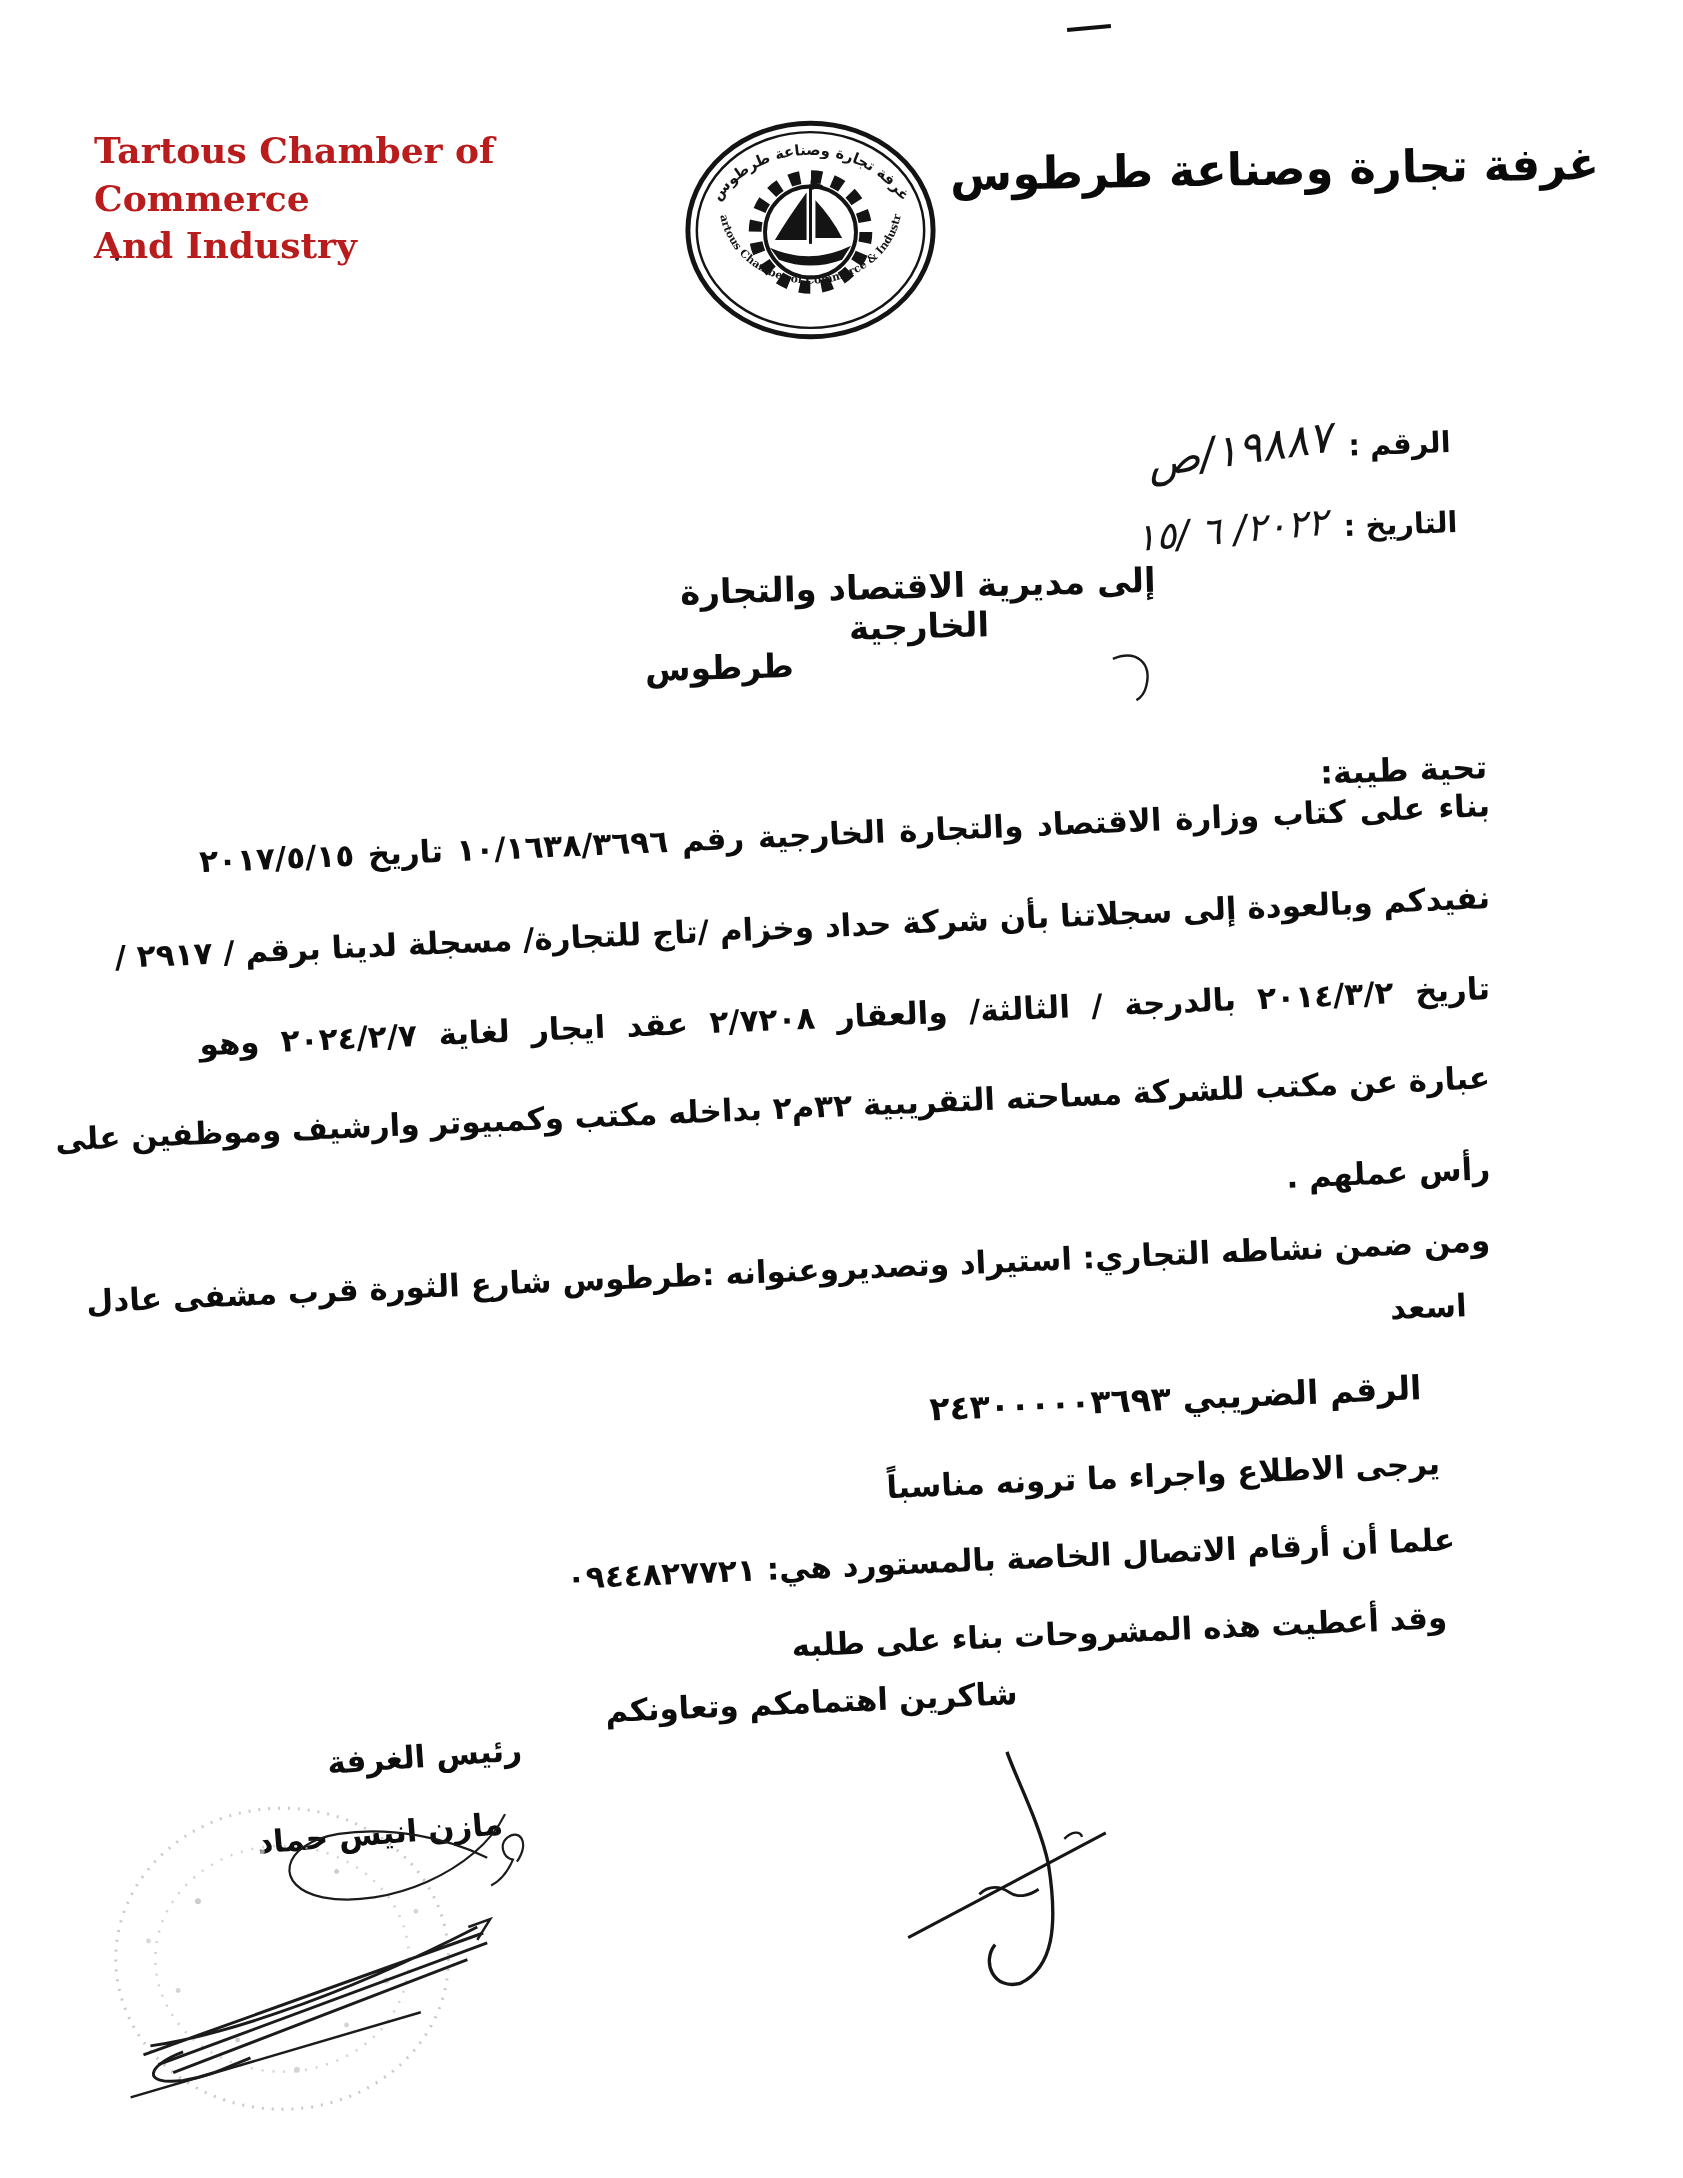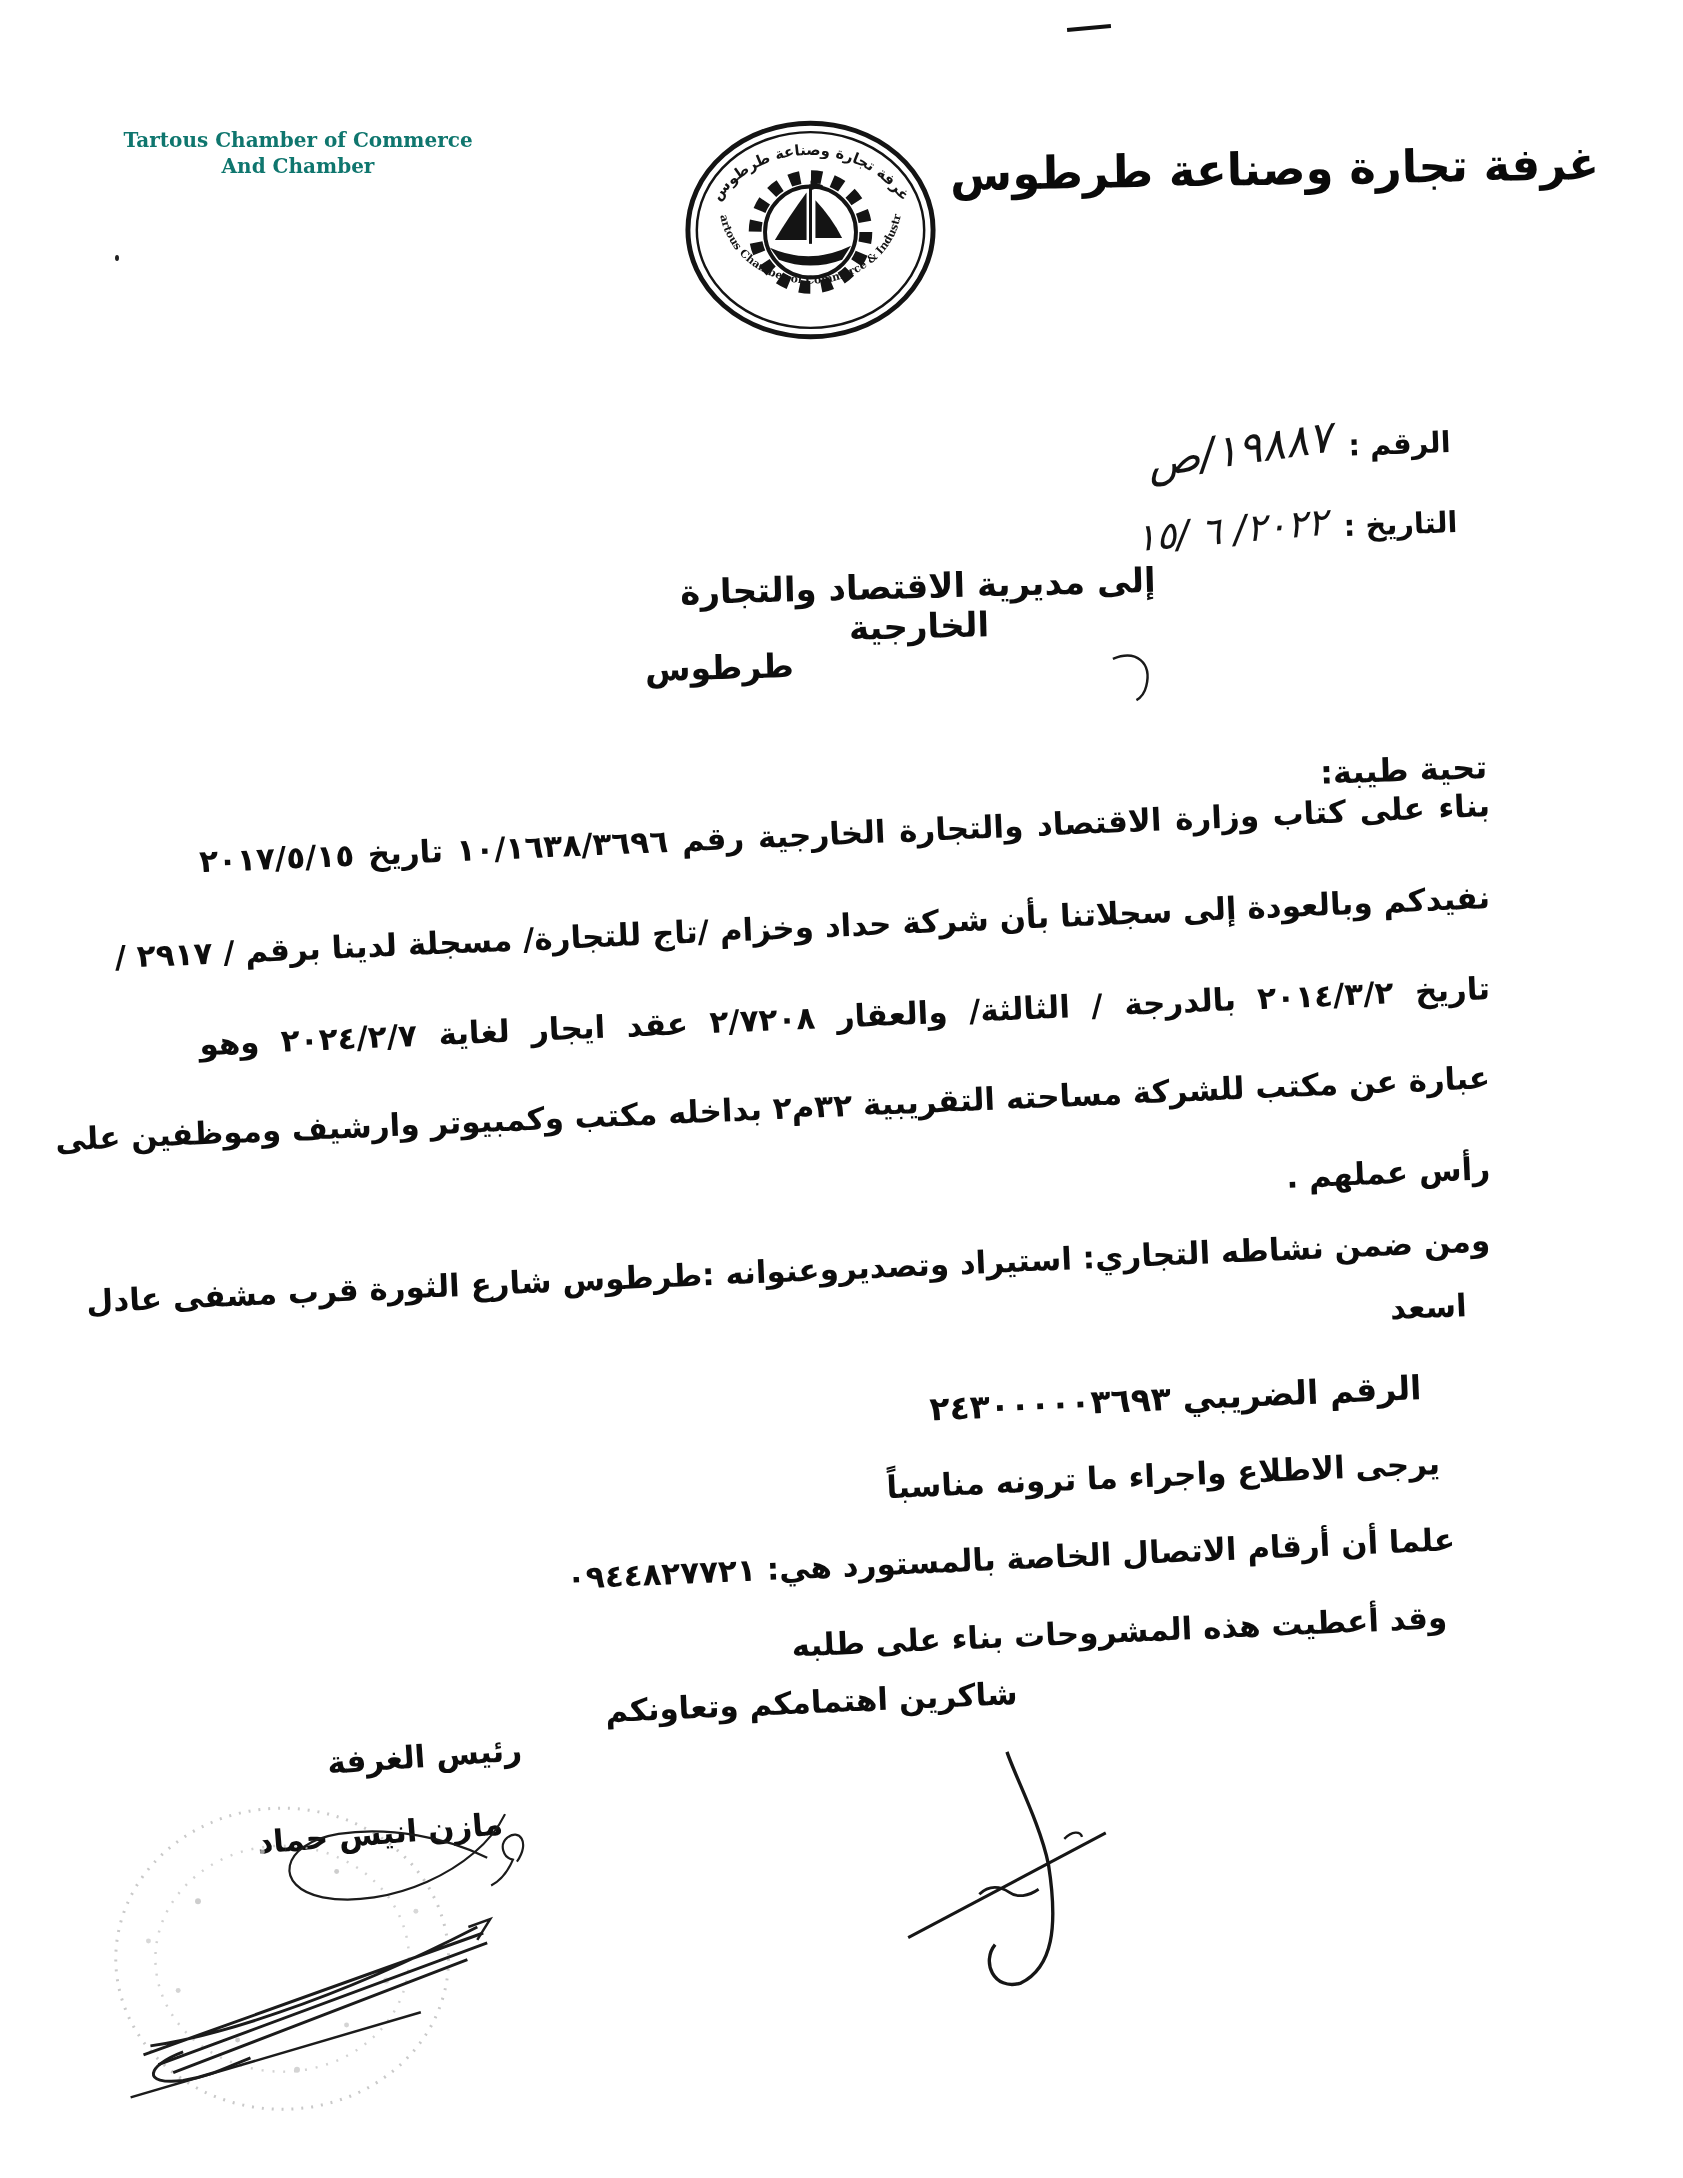--- a/index.html
+++ b/index.html
@@ -1,22 +1,22 @@
 <!DOCTYPE html>
 <html lang="ar"><head>
 <meta charset="utf-8">
 <style>
   html,body{margin:0;padding:0;}
   body{width:1683px;height:2178px;background:#ffffff;position:relative;overflow:hidden;
        font-family:"DejaVu Sans",sans-serif;color:#0e0e0e;}
   .abs{position:absolute;}
   .ar{direction:rtl;unicode-bidi:plaintext;font-family:"DejaVu Sans",sans-serif;}
   
-  .org-en{left:94px;top:127px;width:408px;text-align:center;
-          font-family:"DejaVu Serif",serif;font-weight:700;font-size:20px;line-height:1.32;color:#0f766e;}
+  .org-en{left:94px;top:127px;width:408px;
+          font-family:"DejaVu Serif",serif;font-weight:700;font-size:36px;line-height:1.32;color:#b91c1c;}
   
   .org-ar{right:84px;top:137px;font-size:45px;font-weight:700;transform:rotate(-1deg);
           transform-origin:right center;letter-spacing:1px;color:#0a0a0a;}
   
   .ref-row{display:flex;direction:rtl;align-items:center;gap:16px;transform-origin:right center;}
   .ref-label{font-size:29px;font-weight:700;}
   .hand{font-style:italic;font-weight:400;letter-spacing:2px;color:#141414;}
   
   .to-line{left:609px;top:566px;width:619px;text-align:center;font-size:34px;font-weight:700;
            transform:rotate(-1.5deg);}
@@ -38,21 +38,21 @@
   svg{display:block;}
 </style>
 </head>
 <body>
 
 <div class="abs dash-mark"></div>
 <div class="abs dot-mark"></div>
 
 <div class="abs org-en">
   <div>Tartous Chamber of Commerce</div>
-  <div>And Chamber</div>
+  <div>And Industry</div>
 </div>
 
 <svg class="abs" style="left:681px;top:115px" width="259" height="230" viewBox="0 0 262 232">
   <ellipse cx="131" cy="116" rx="124" ry="108" fill="none" stroke="#141414" stroke-width="5"></ellipse>
   <ellipse cx="131" cy="116" rx="115" ry="99" fill="none" stroke="#141414" stroke-width="2.5"></ellipse>
   <path id="sealTopArc" d="M 26,130 A 105,90 0 0 1 236,130" fill="none"></path>
   <path id="sealBotArc" d="M 40,102 A 92,80 0 0 0 222,102" fill="none"></path>
   <text font-size="15" font-weight="bold" fill="#141414" font-family="DejaVu Sans, sans-serif">
     <textPath href="#sealTopArc" startOffset="50%" text-anchor="middle">غرفة تجارة وصناعة طرطوس</textPath>
   </text>

